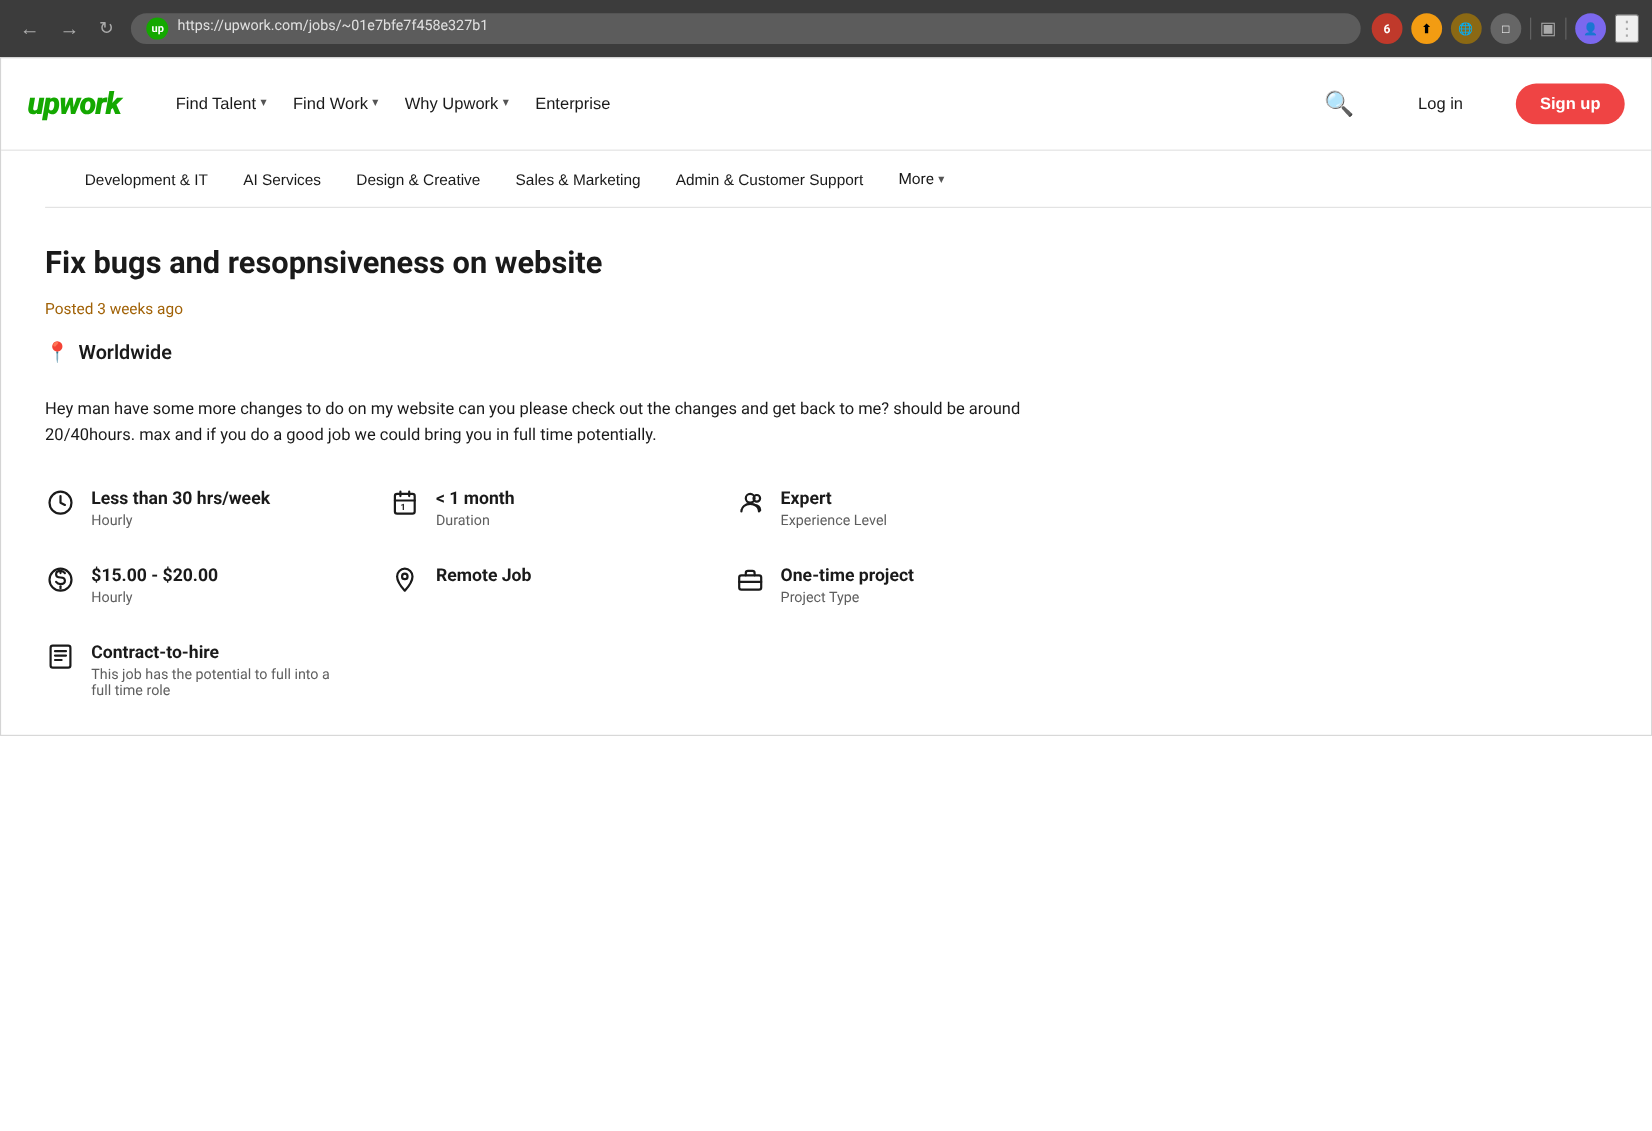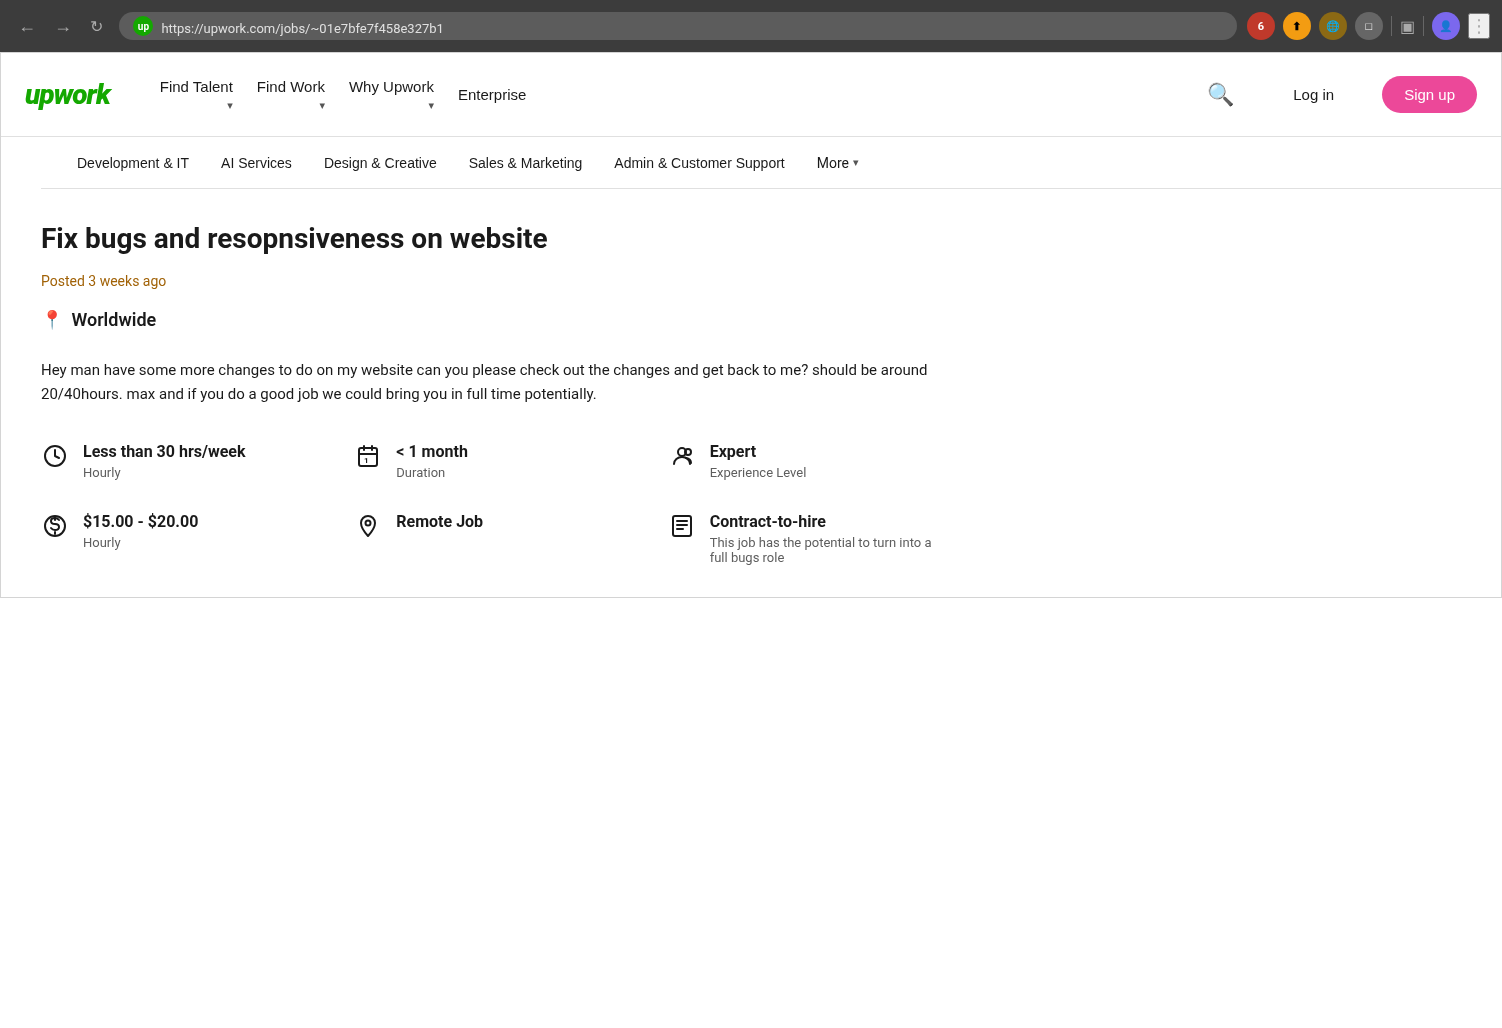--- a/index.html
+++ b/index.html
@@ -32,21 +32,21 @@
       background: none;
       border: none;
       color: #aaa;
       font-size: 16px;
       cursor: pointer;
       padding: 2px 6px;
     }
     .browser-address-bar {
       flex: 1;
       display: flex;
-      align-items: flex-end;
+      align-items: flex-start;
       background: #5c5c5c;
       border-radius: 20px;
       padding: 4px 14px;
       gap: 8px;
     }
     .browser-upwork-badge {
       width: 20px;
       height: 20px;
       background: #14a800;
       border-radius: 50%;
@@ -119,23 +119,22 @@
     }
     .nav-link {
       background: none;
       border: none;
       font-size: 15px;
       color: #1a1a1a;
       cursor: pointer;
       padding: 6px 10px;
       border-radius: 4px;
       display: flex;
-      align-items: flex-end;
+      align-items: flex-start;
       gap: 4px;
-      flex-direction: column;
     }
     .nav-chevron { font-size: 11px; color: #555; }
     .nav-spacer { flex: 1; }
     .nav-search-btn {
       background: none;
       border: none;
       font-size: 22px;
       cursor: pointer;
       color: #1a1a1a;
       padding: 6px 10px;
@@ -143,25 +142,25 @@
     .nav-login {
       background: none;
       border: none;
       font-size: 15px;
       color: #1a1a1a;
       cursor: pointer;
       padding: 8px 16px;
       font-weight: 500;
     }
     .nav-signup {
-      background: #ec4899;
+      background: #ef4444;
       color: white;
       border: none;
       font-size: 15px;
-      font-weight: 400;
+      font-weight: 700;
       padding: 10px 22px;
       border-radius: 50px;
       cursor: pointer;
     }
 
     
     .category-bar {
       display: flex;
       align-items: center;
       padding: 0 24px;
@@ -407,32 +406,45 @@
           <svg width="24" height="24" viewBox="0 0 24 24" fill="none" stroke="currentColor" stroke-width="2" stroke-linecap="round" stroke-linejoin="round">
             <path d="M12 2C8.13 2 5 5.13 5 9c0 5.25 7 13 7 13s7-7.75 7-13c0-3.87-3.13-7-7-7z"></path>
             <circle cx="12" cy="9" r="2.5"></circle>
           </svg>
         </div>
         <div class="detail-content">
           <div class="detail-main">Remote Job</div>
         </div>
       </div>
 
+      <div class="detail-item">
+        <div class="detail-icon">
+          <svg width="24" height="24" viewBox="0 0 24 24" fill="none" stroke="currentColor" stroke-width="2" stroke-linecap="round" stroke-linejoin="round">
+            <rect x="2" y="8" width="20" height="13" rx="2" ry="2"></rect>
+            <path d="M16 8V6a2 2 0 0 0-2-2h-4a2 2 0 0 0-2 2v2"></path>
+            <line x1="2" y1="14" x2="22" y2="14"></line>
+          </svg>
+        </div>
+        <div class="detail-content">
+          <div class="detail-main">One-time project</div>
+          <div class="detail-sub">Project Type</div>
+        </div>
+      </div>
 
       <div class="detail-item">
         <div class="detail-icon">
           <svg width="24" height="24" viewBox="0 0 24 24" fill="none" stroke="currentColor" stroke-width="2" stroke-linecap="round" stroke-linejoin="round">
             <rect x="3" y="2" width="18" height="20" rx="2" ry="2"></rect>
             <line x1="7" y1="7" x2="17" y2="7"></line>
             <line x1="7" y1="11" x2="17" y2="11"></line>
             <line x1="7" y1="15" x2="13" y2="15"></line>
           </svg>
         </div>
         <div class="detail-content">
           <div class="detail-main">Contract-to-hire</div>
-          <div class="detail-sub">This job has the potential to turn into a full bugs role</div>
+          <div class="detail-sub">This job has the potential to full into a full time role</div>
         </div>
       </div>
 
     </div>
   </div>
 
 </div>
 
 </body></html>

